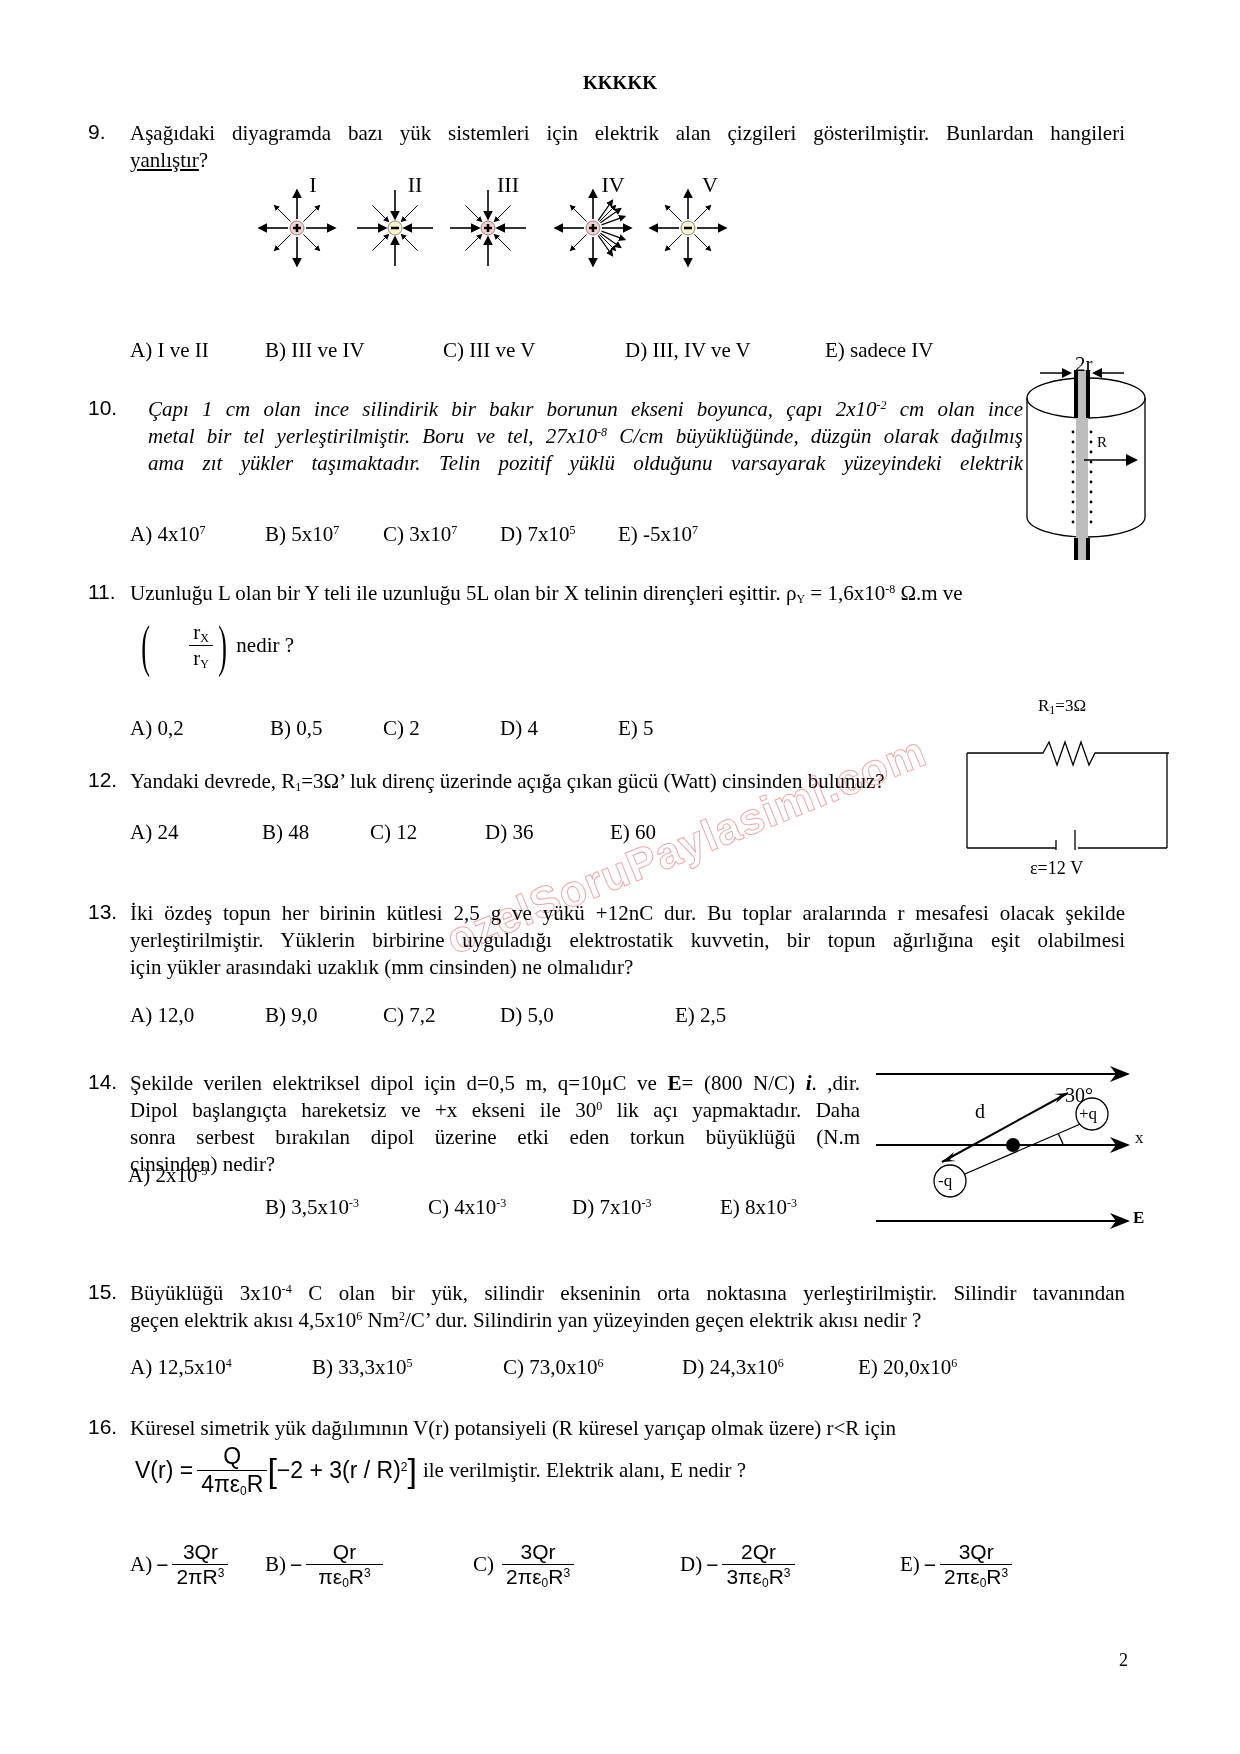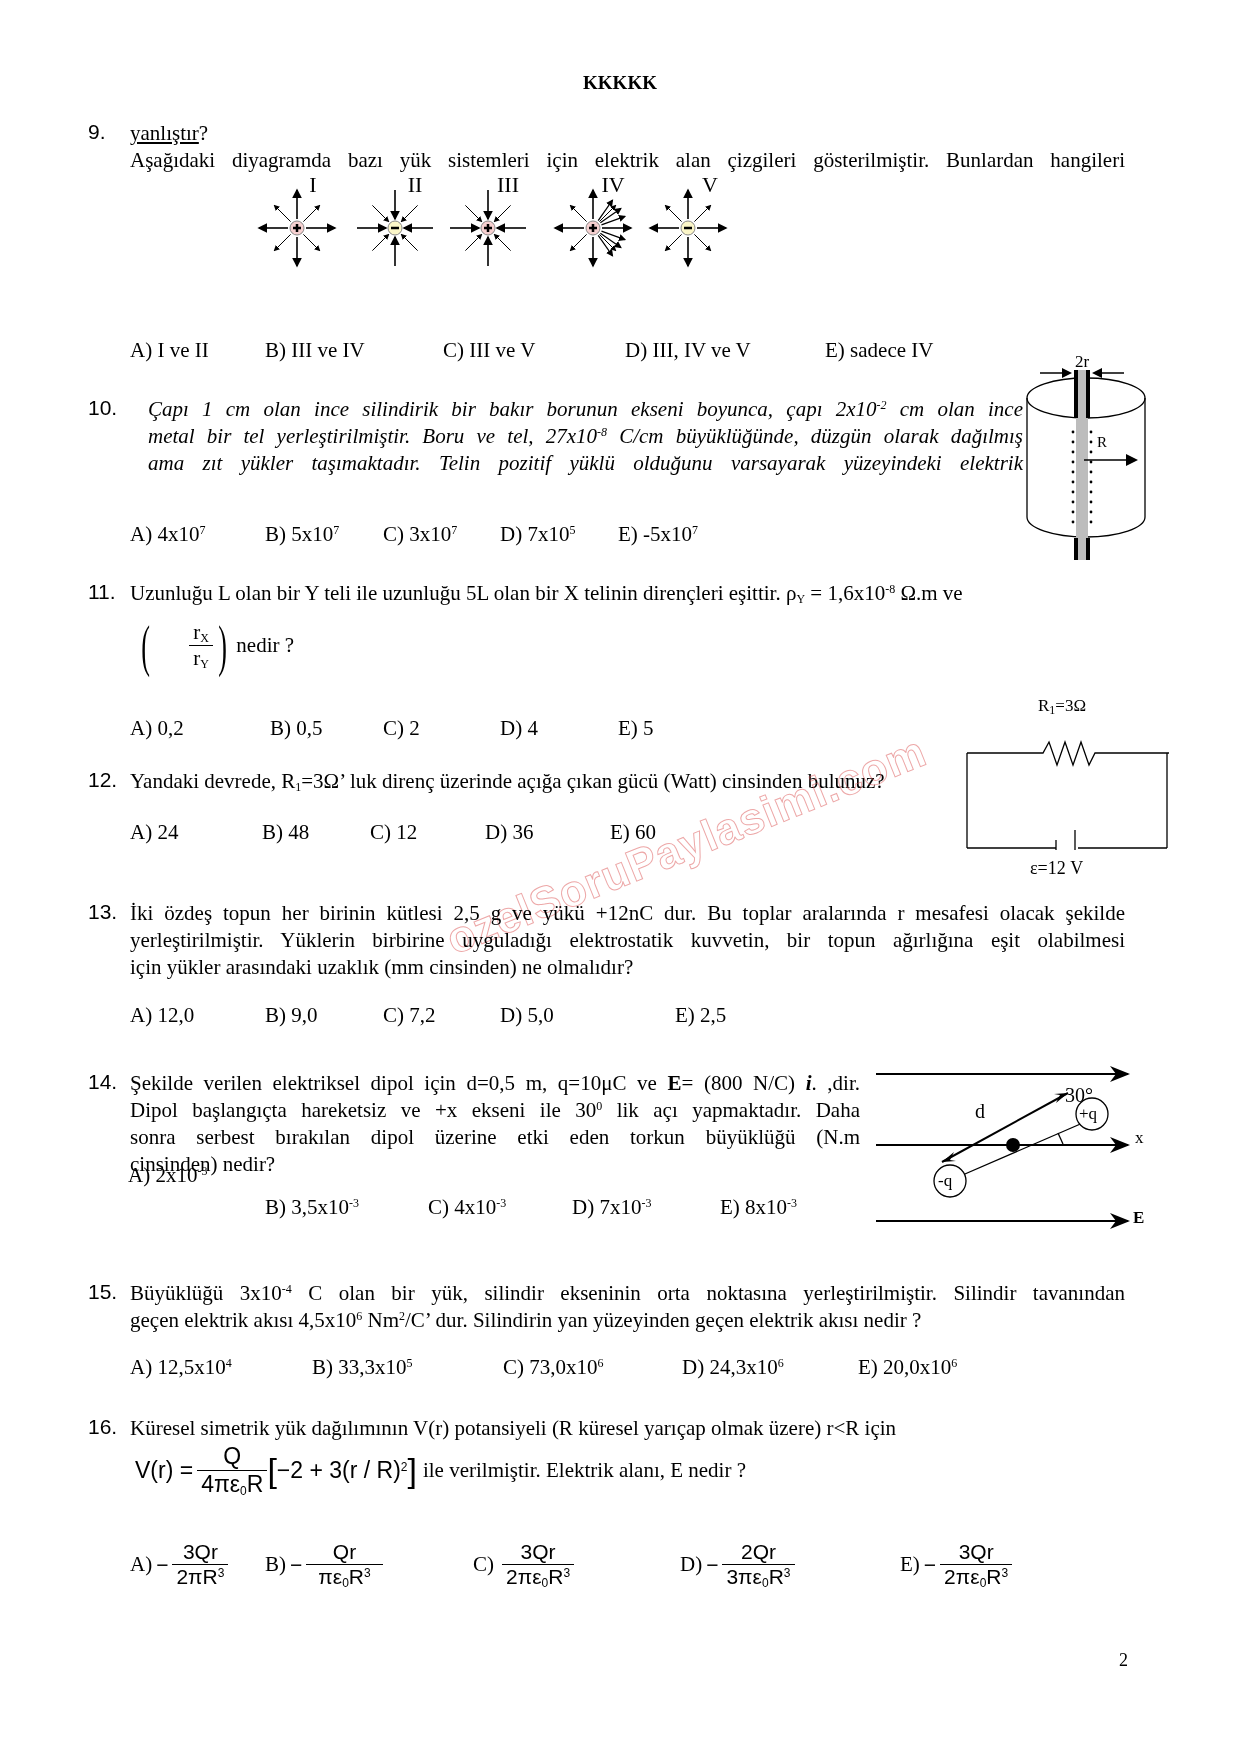--- a/index.html
+++ b/index.html
@@ -24,22 +24,22 @@
   .page-num { right: 112px; top: 1650px; font-size: 18px; }
   u { text-decoration: underline; }
 </style>
 </head>
 <body>
 
 <div class="abs header">KKKKK</div>
 
 <div class="abs qnum" style="left:88px; top:120px;">9.</div>
 <div class="abs qtext" style="left:130px; top:120px; width:995px;">
+  <span class="row" style="text-align:justify; text-align-last:justify;">Aşağıdaki diyagramda bazı yük sistemleri için elektrik alan çizgileri gösterilmiştir. Bunlardan hangileri</span>
   <span class="row"><u>yanlıştır</u><span>?</span></span>
-  <span class="row" style="text-align:justify; text-align-last:justify;">Aşağıdaki diyagramda bazı yük sistemleri için elektrik alan çizgileri gösterilmiştir. Bunlardan hangileri</span>
 </div>
 
 <svg class="abs" style="left:240px; top:170px;" width="600" height="140">
   <defs>
     <marker id="ah" markerWidth="6" markerHeight="6" refX="5" refY="3" orient="auto">
       <path d="M0,0 L6,3 L0,6 z" fill="#000"></path>
     </marker>
   </defs>
   <g id="figs">
       <g>
@@ -166,21 +166,21 @@
     <circle cx="63" cy="170" r="1.4"></circle>
       <circle cx="81" cy="170" r="1.4"></circle>
   </g>
   <line x1="30" y1="21" x2="58" y2="21" stroke="#000" stroke-width="1.5"></line>
   <path d="M52,16 L62,21 L52,26 z" fill="#000"></path>
   <line x1="86" y1="21" x2="114" y2="21" stroke="#000" stroke-width="1.5"></line>
   <path d="M92,16 L82,21 L92,26 z" fill="#000"></path>
   <line x1="74" y1="108" x2="120" y2="108" stroke="#000" stroke-width="1.5"></line>
   <path d="M116,102 L128,108 L116,114 z" fill="#000"></path>
 </svg>
-<div class="abs" style="left:1075px; top:352px; font-size:17px;">2r</div>
+<div class="abs" style="left:1075px; top:352px; font-size:21px;">2r</div>
 <div class="abs" style="left:1097px; top:434px; font-size:15px;">R</div>
 
 <div class="opt" style="left:130px; top:522px;"><span>A) 4x10</span><sup>7</sup></div>
 <div class="opt" style="left:265px; top:522px;"><span>B) 5x10</span><sup>7</sup></div>
 <div class="opt" style="left:383px; top:522px;"><span>C) 3x10</span><sup>7</sup></div>
 <div class="opt" style="left:500px; top:522px;"><span>D) 7x10</span><sup>5</sup></div>
 <div class="opt" style="left:618px; top:522px;"><span>E) -5x10</span><sup>7</sup></div>
 
 <div class="abs qnum" style="left:88px; top:580px;">11.</div>
 <div class="abs qtext" style="left:130px; top:580px; width:995px; white-space:nowrap;">

